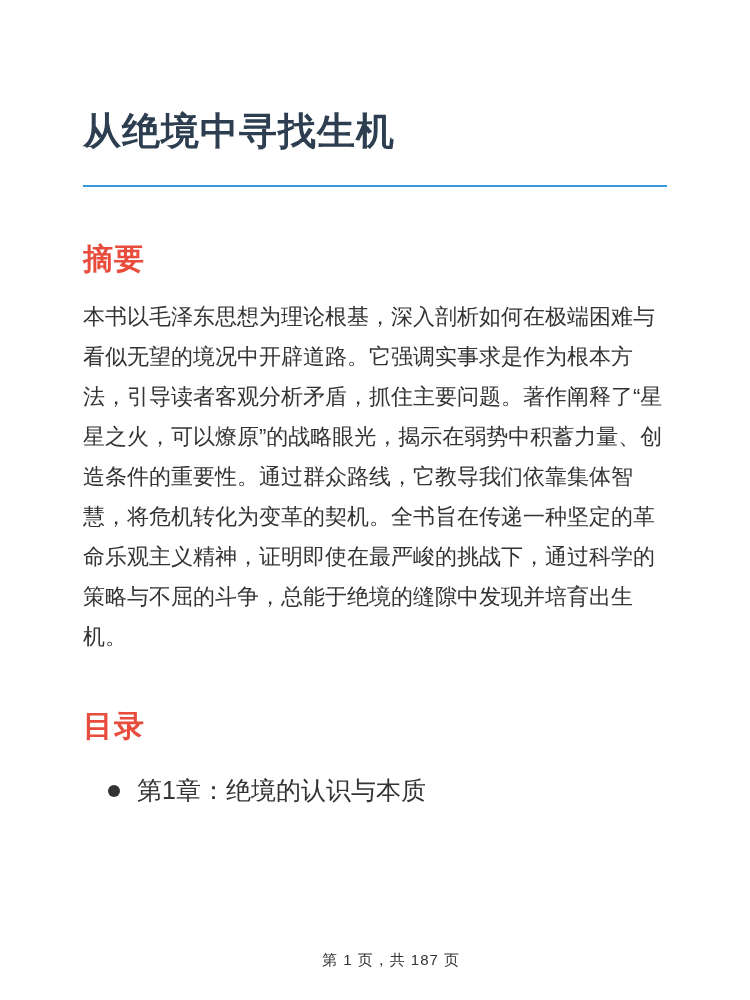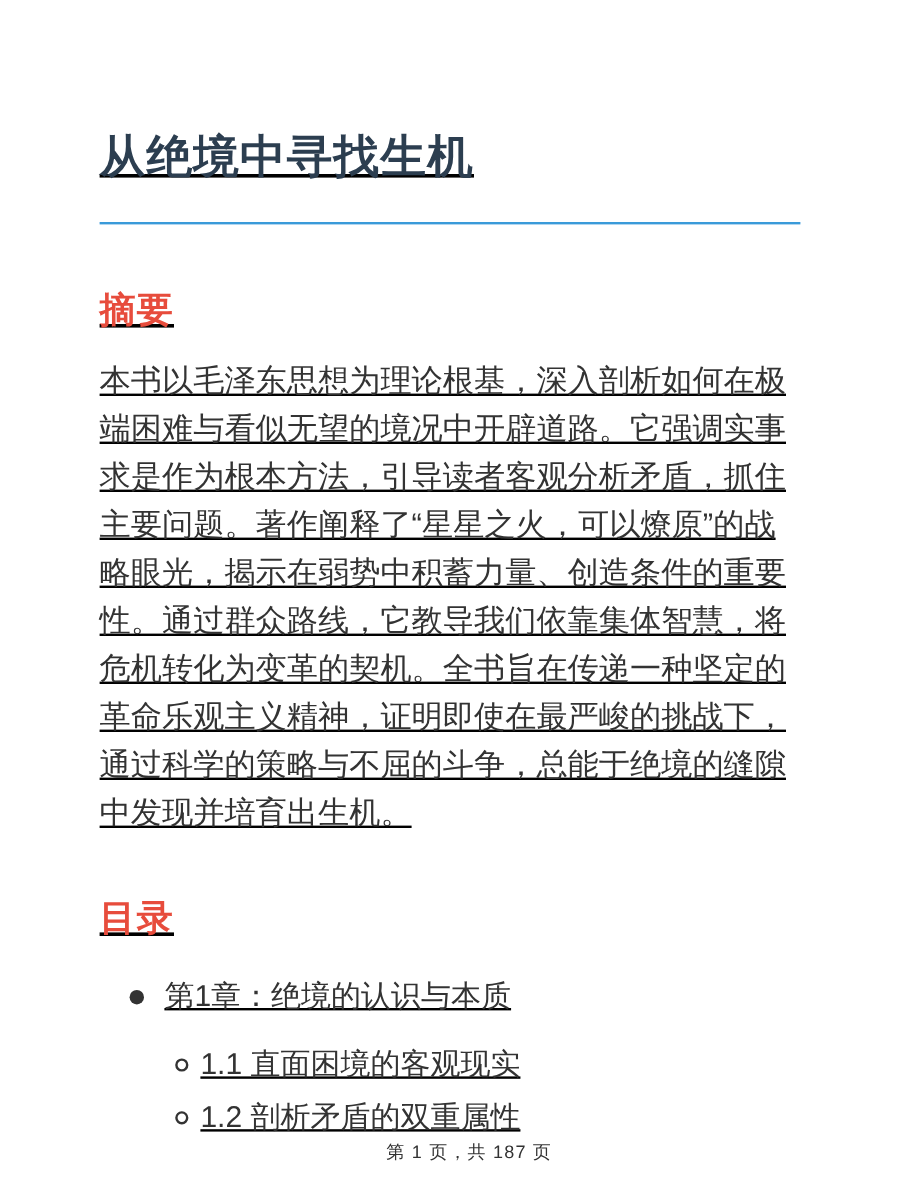--- a/index.html
+++ b/index.html
@@ -13,21 +13,20 @@
     position: relative;
     font-family: "Liberation Sans", "DejaVu Sans", sans-serif;
     overflow: hidden;
   }
   .page {
     position: absolute;
     inset: 0;
     box-sizing: border-box;
     padding: 108px 83px 0 83px;
     background: #ffffff;
-    text-decoration: underline;
   }
   .doc-title {
     margin: 0;
     font-size: 38px;
     line-height: 1.25;
     font-weight: 700;
     color: #2c3e50;
     letter-spacing: 1px;
   }
   .title-divider {
@@ -44,21 +43,21 @@
     font-weight: 700;
     color: #e74c3c;
     letter-spacing: 1px;
   }
   .abstract-heading {
     margin-top: 55px;
   }
   .abstract-body {
     margin: 21px 0 0 0;
     width: 584px;
-    font-size: 26px;
+    font-size: 22px;
     line-height: 40px;
     color: #333333;
     text-align: left;
     word-break: break-all;
   }
   .toc-heading {
     margin-top: 52px;
   }
   .toc-list {
     list-style: none;
@@ -130,29 +129,17 @@
 
   <p class="abstract-body">本书以毛泽东思想为理论根基，深入剖析如何在极端困难与看似无望的境况中开辟道路。它强调实事求是作为根本方法，引导读者客观分析矛盾，抓住主要问题。著作阐释了“星星之火，可以燎原”的战略眼光，揭示在弱势中积蓄力量、创造条件的重要性。通过群众路线，它教导我们依靠集体智慧，将危机转化为变革的契机。全书旨在传递一种坚定的革命乐观主义精神，证明即使在最严峻的挑战下，通过科学的策略与不屈的斗争，总能于绝境的缝隙中发现并培育出生机。</p>
 
   <h2 class="section-heading toc-heading">目录</h2>
 
   <ul class="toc-list">
     <li class="chapter-row">
       <span class="disc-bullet"></span>
       <span>第1章：绝境的认识与本质</span>
     </li>
-    <li>
-      <ul class="sub-list">
-        <li class="sub-row">
-          <span class="circle-bullet"></span>
-          <span>1.1 直面困境的客观现实</span>
-        </li>
-        <li class="sub-row">
-          <span class="circle-bullet"></span>
-          <span>1.2 剖析矛盾的双重属性</span>
-        </li>
-      </ul>
-    </li>
   </ul>
 
 </div>
 
 <div class="page-footer">第 1 页，共 187 页</div>
 
 </body></html>

